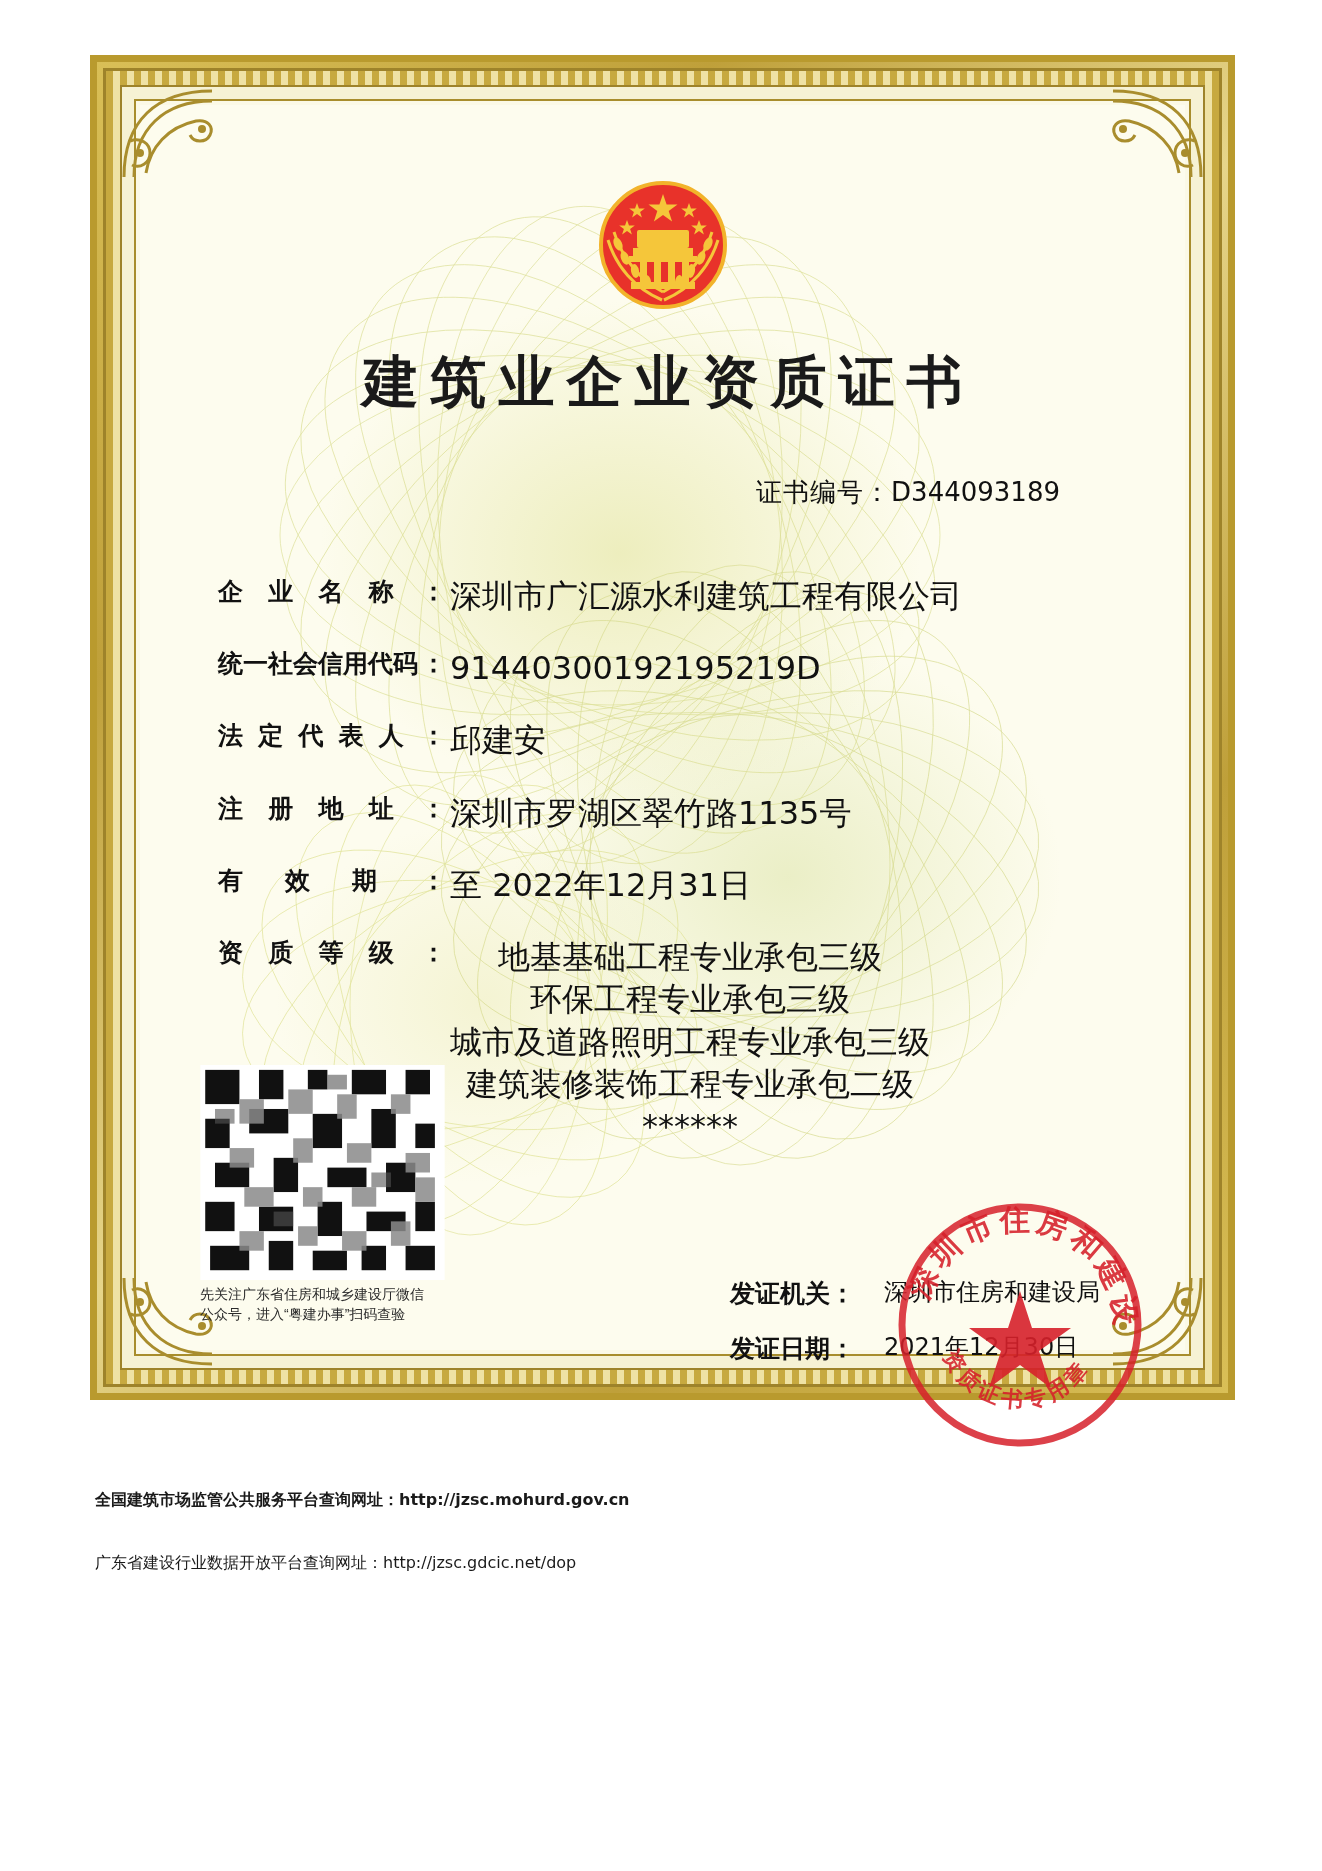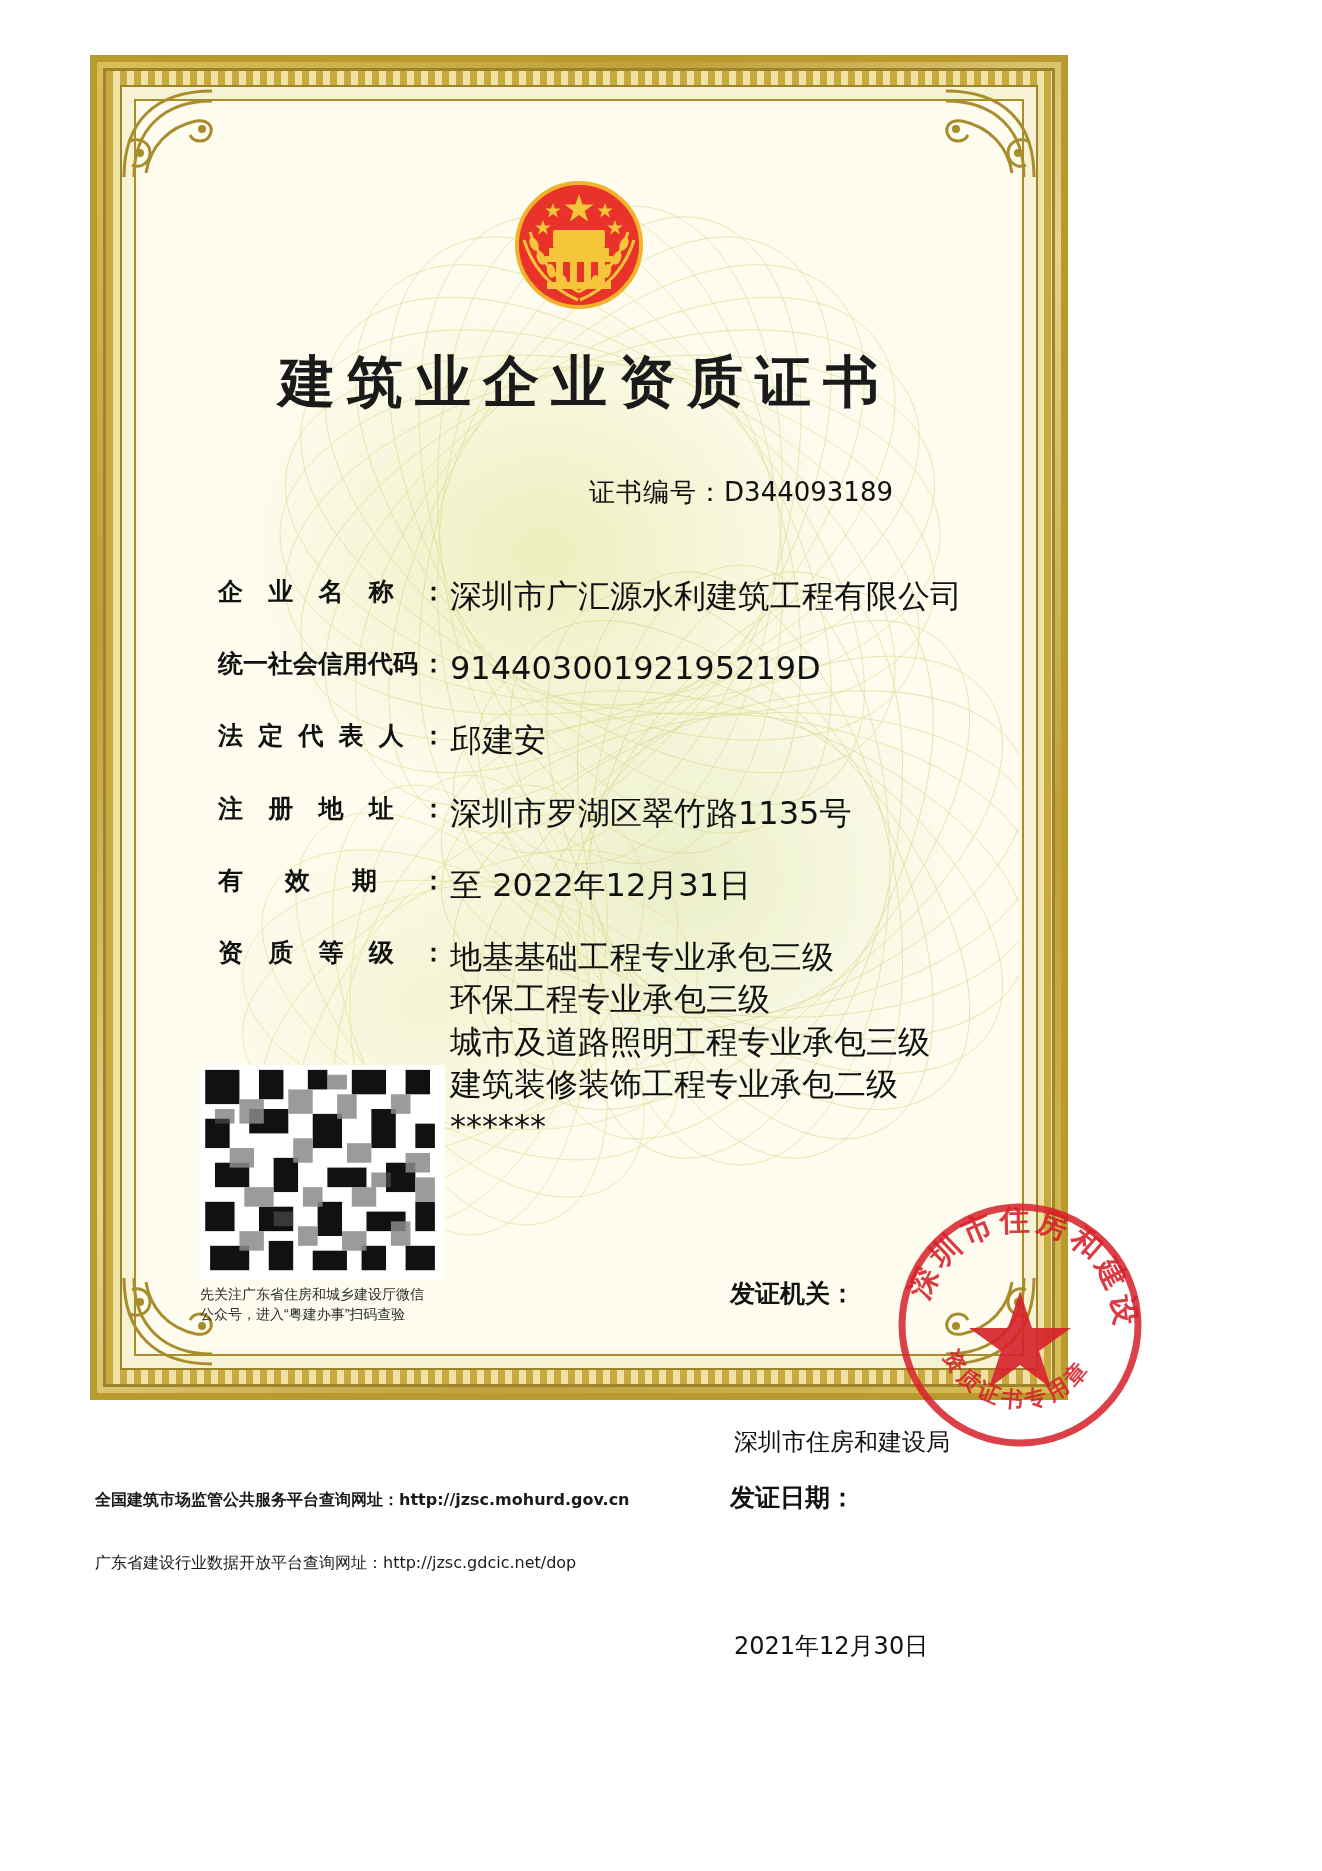--- a/index.html
+++ b/index.html
@@ -13,21 +13,21 @@
     position: relative;
     font-family: "Liberation Sans", sans-serif;
     overflow: hidden;
   }
 
   
   .cert-page {
     position: absolute;
     left: 90px;
     top: 55px;
-    width: 978px;
+    width: 1145px;
     height: 1345px;
     background: #7dd3fc;
   }
 
   
   .frame-outer {
     position: absolute;
     inset: 0;
     border: 7px solid #b99a2e;
     box-sizing: border-box;
@@ -140,21 +140,21 @@
     letter-spacing: 0;
   }
   .row .label .colon { margin-left: 2px; }
   .row .value {
     font-size: 32px;
     color: #111;
     font-family: "DejaVu Sans", "Liberation Sans", sans-serif;
     line-height: 1.32;
     padding-left: 4px;
   }
-  .value .ln { display: block; }
+  .value .ln { display: block; text-align: center; }
 
   
   .qr-block {
     position: absolute;
     left: 110px;
     top: 1010px;
     width: 300px;
   }
   .qr-img {
     width: 245px;
@@ -170,21 +170,21 @@
     font-family: Liberation Sans, sans-serif;
   }
 
   
   .issuer {
     position: absolute;
     left: 640px;
     top: 1222px;
     width: 430px;
   }
-  .issuer .row { margin-bottom: 22px; flex-direction: column; }
+  .issuer .row { margin-bottom: 22px; }
   .issuer .label {
     width: 150px;
     flex: 0 0 150px;
     font-size: 25px;
   }
   .issuer .value { font-size: 24px; }
 
   
   .seal {
     position: absolute;

